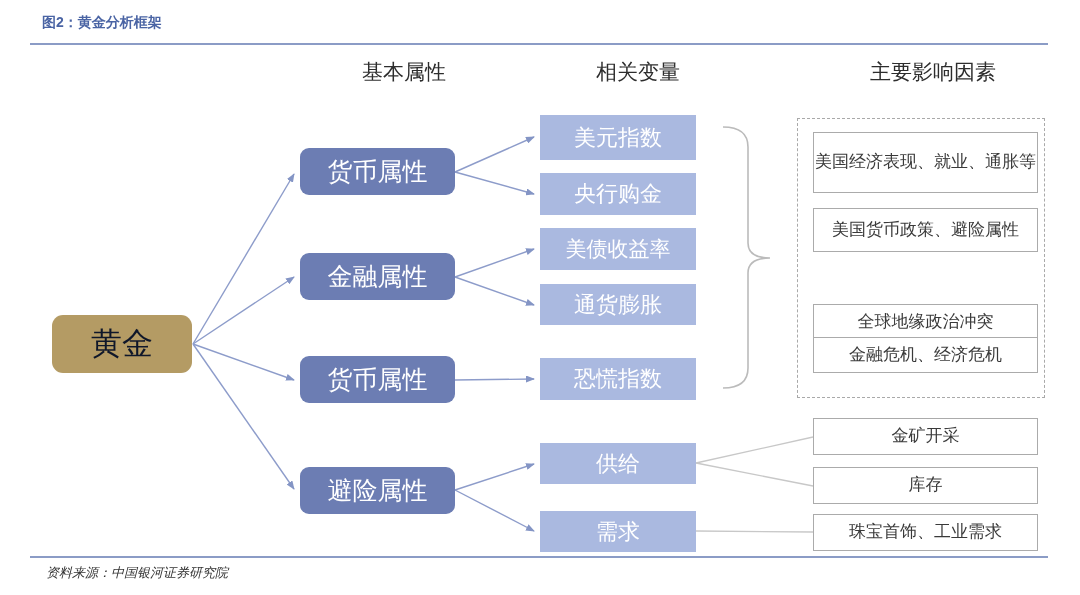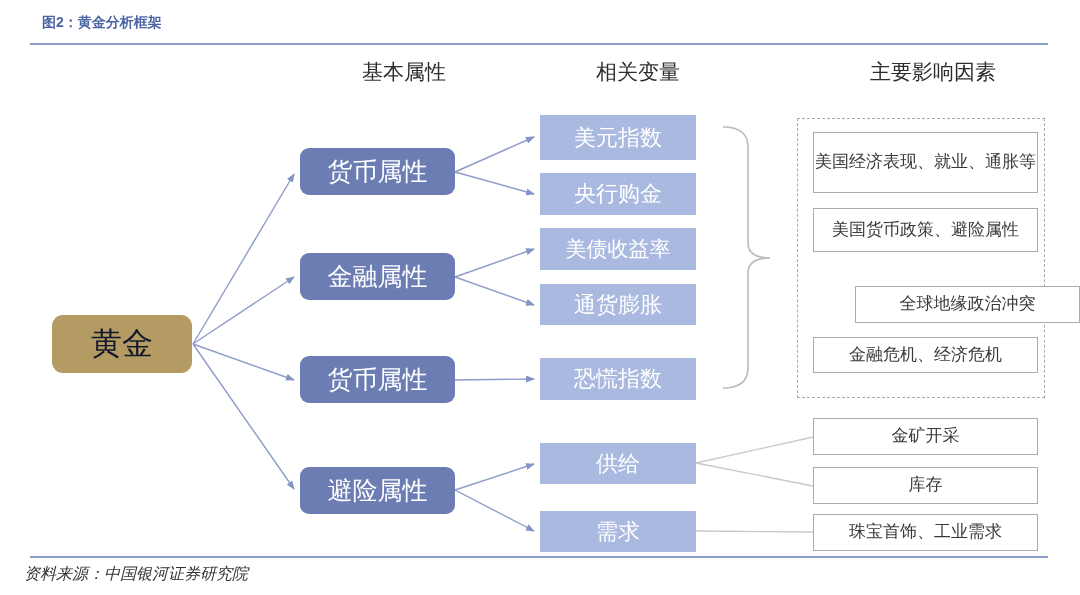--- a/index.html
+++ b/index.html
@@ -42,24 +42,24 @@
   .v1{top:115px;height:45px;} .v2{top:173px;height:42px;} .v3{top:228px;height:42px;font-size:21px;}
   .v4{top:284px;height:41px;} .v5{top:358px;height:42px;text-align:right;} .v6{top:443px;height:41px;} .v7{top:511px;height:41px;}
   .dashed-group{
     position:absolute;left:797px;top:118px;width:248px;height:280px;
     border:1px dashed #a9a9a9;box-sizing:border-box;
   }
   .fbox{
     left:813px;width:225px;background:#ffffff;border:1px solid #ababab;
     color:#3a3a3a;font-size:17px;flex-direction:row;line-height:1.45;
   }
-  .f1{top:132px;height:61px;} .f2{top:208px;height:44px;} .f3{top:286px;height:37px;margin-left:42px;} .f4{top:337px;height:36px;}
+  .f1{top:132px;height:61px;} .f2{top:208px;height:44px;} .f3{top:304px;height:37px;} .f4{top:337px;height:36px;}
   .c1{top:418px;height:37px;} .c2{top:467px;height:37px;} .c3{top:514px;height:37px;}
   .source{
-    position:absolute;left:24px;top:564px;font-size:16px;font-style:italic;color:#333333;
+    position:absolute;left:46px;top:564px;font-size:13px;font-style:italic;color:#333333;
   }
 </style>
 </head>
 <body>
 
 <div class="stage">
 
   <div class="fig-title">图2：黄金分析框架</div>
   <div class="rule rule-top"></div>
 

